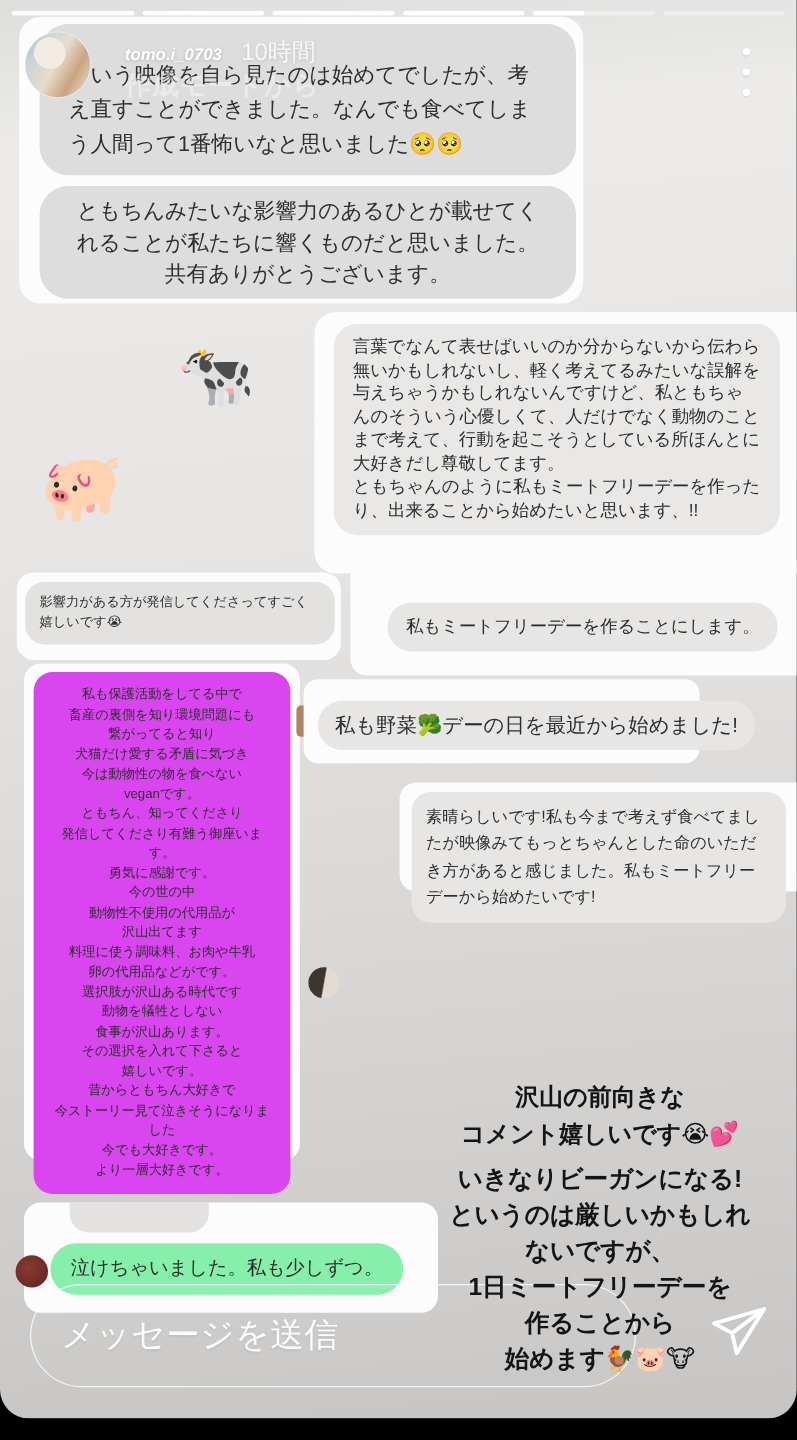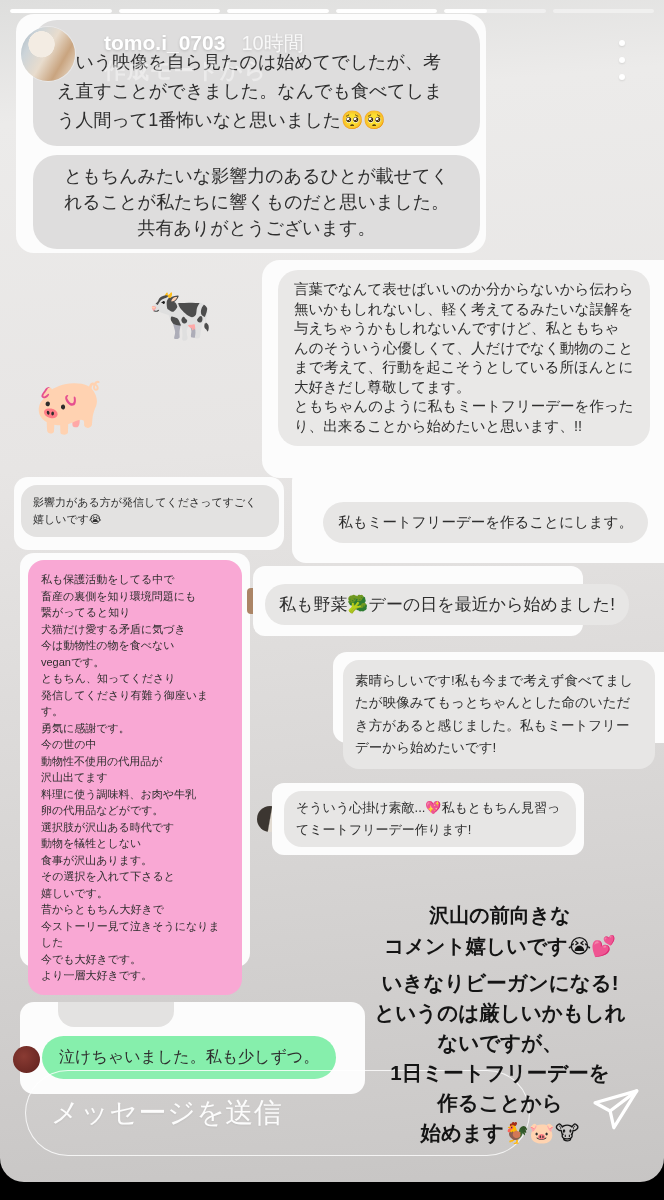--- a/index.html
+++ b/index.html
@@ -21,21 +21,21 @@
 
   
   .avatar {
     position:absolute; left:21px; top:27px; width:54px; height:54px; border-radius:50%;
     background:
       radial-gradient(circle at 38% 32%, #f3ece3 0 26%, rgba(0,0,0,0) 27%),
       linear-gradient(120deg,#a8b6c0 0%,#ccd4d9 22%,#e8dccd 48%,#c9a47f 72%,#efe7dc 100%);
     box-shadow:0 0 0 1px rgba(255,255,255,.35);
   }
   .header-line { position:absolute; left:104px; top:30px; display:flex; align-items:baseline; gap:16px; }
-  .username { font-size:21px; font-weight:700; color:#fff; text-shadow:0 1px 3px rgba(0,0,0,.18); }
+  .username { font-size:14px; font-weight:700; color:#fff; text-shadow:0 1px 3px rgba(0,0,0,.18);font-style:italic; }
   .timestamp { font-size:20px; color:rgba(255,255,255,.85); text-shadow:0 1px 3px rgba(0,0,0,.12); }
   .watermark { position:absolute; left:104px; top:56px; font-size:22px; font-weight:700; color:rgba(255,255,255,.42); letter-spacing:1px; }
   .menu { position:absolute; left:608px; top:38px; width:28px; height:44px; display:flex; flex-direction:column; align-items:center; justify-content:space-between; padding:2px 0; }
   .menu i { width:6px; height:6px; border-radius:50%; background:#fff; box-shadow:0 1px 2px rgba(0,0,0,.1); }
 
   
   .card { position:absolute; background:#fcfcfc; }
   .bubble { position:absolute; background:#e6e5e4; color:#2e2e2e; word-break:break-all; }
   .pre { white-space:pre-line; }
   .nowrap { white-space:nowrap; }
@@ -51,21 +51,21 @@
   .card-b { left:262px; top:260px; width:402px; height:218px; border-radius:18px 0 0 18px; }
   .bub-b { left:16px; top:10px; width:372px; border-radius:20px; padding:10px 16px; font-size:14.5px; line-height:19.5px; background:#e9e8e7; }
 
   .card-c { left:14px; top:477px; width:270px; height:73px; border-radius:14px; }
   .bub-c { left:7px; top:8px; width:258px; border-radius:16px; padding:9px 12px; font-size:11px; line-height:17px; background:#e3e2e1; }
 
   .card-d { left:292px; top:467px; width:372px; height:96px; border-radius:14px 0 0 14px; }
   .bub-d { right:16px; top:35px; border-radius:24px; padding:11px 15px; font-size:14.5px; background:#e7e6e5; }
 
   .card-e { left:20px; top:553px; width:230px; height:414px; border-radius:14px; }
-  .bub-e { left:8px; top:7px; width:214px; border-radius:16px; padding:11px 13px; font-size:11px; line-height:16.5px; background:#f9a8d4; }
+  .bub-e { left:8px; top:7px; width:214px; border-radius:16px; padding:11px 13px; font-size:11px; line-height:16.5px; background:#d946ef;text-align:center; }
 
   .card-f { left:253px; top:566px; width:330px; height:70px; border-radius:12px; }
   .bub-f { left:12px; top:18px; border-radius:20px; padding:9px 14px; font-size:17px; background:#e7e6e5; }
   .sliver-avatar { position:absolute; left:247px; top:588px; width:8px; height:26px; border-radius:4px 0 0 4px; background:#ab8566; }
 
   .card-g { left:333px; top:652px; width:331px; height:91px; border-radius:14px 0 0 14px; }
   .bub-g { left:10px; top:8px; width:312px; border-radius:16px; padding:10px 12px; font-size:13.5px; line-height:22.3px; background:#e7e6e5; }
 
   .card-h { left:272px; top:783px; width:312px; height:72px; border-radius:12px; }
   .avatar-h { position:absolute; left:257px; top:806px; width:26px; height:26px; border-radius:50%; background:linear-gradient(100deg,#3c3631 48%,#e2dbd2 52%); }
@@ -166,23 +166,20 @@
   <div class="sliver-avatar"></div>
   <div class="card card-f">
     <div class="bubble bub-f nowrap">私も野菜🥦デーの日を最近から始めました!</div>
   </div>
 
   <div class="card card-g">
     <div class="bubble bub-g">素晴らしいです!私も今まで考えず食べてましたが映像みてもっとちゃんとした命のいただき方があると感じました。私もミートフリーデーから始めたいです!</div>
   </div>
 
   <div class="avatar-h"></div>
-  <div class="card card-h">
-    <div class="bubble bub-h">そういう心掛け素敵...💖私もともちん見習ってミートフリーデー作ります!</div>
-  </div>
 
   <div class="card card-i">
     <div class="stub-bubble"></div>
     <div class="bubble bub-i nowrap">泣けちゃいました。私も少しずつ。</div>
   </div>
   <div class="avatar-i"></div>
 
   <div class="overlay overlay-thanks">沢山の前向きな
 コメント嬉しいです😭💕</div>
   <div class="overlay overlay-plan">いきなりビーガンになる!

